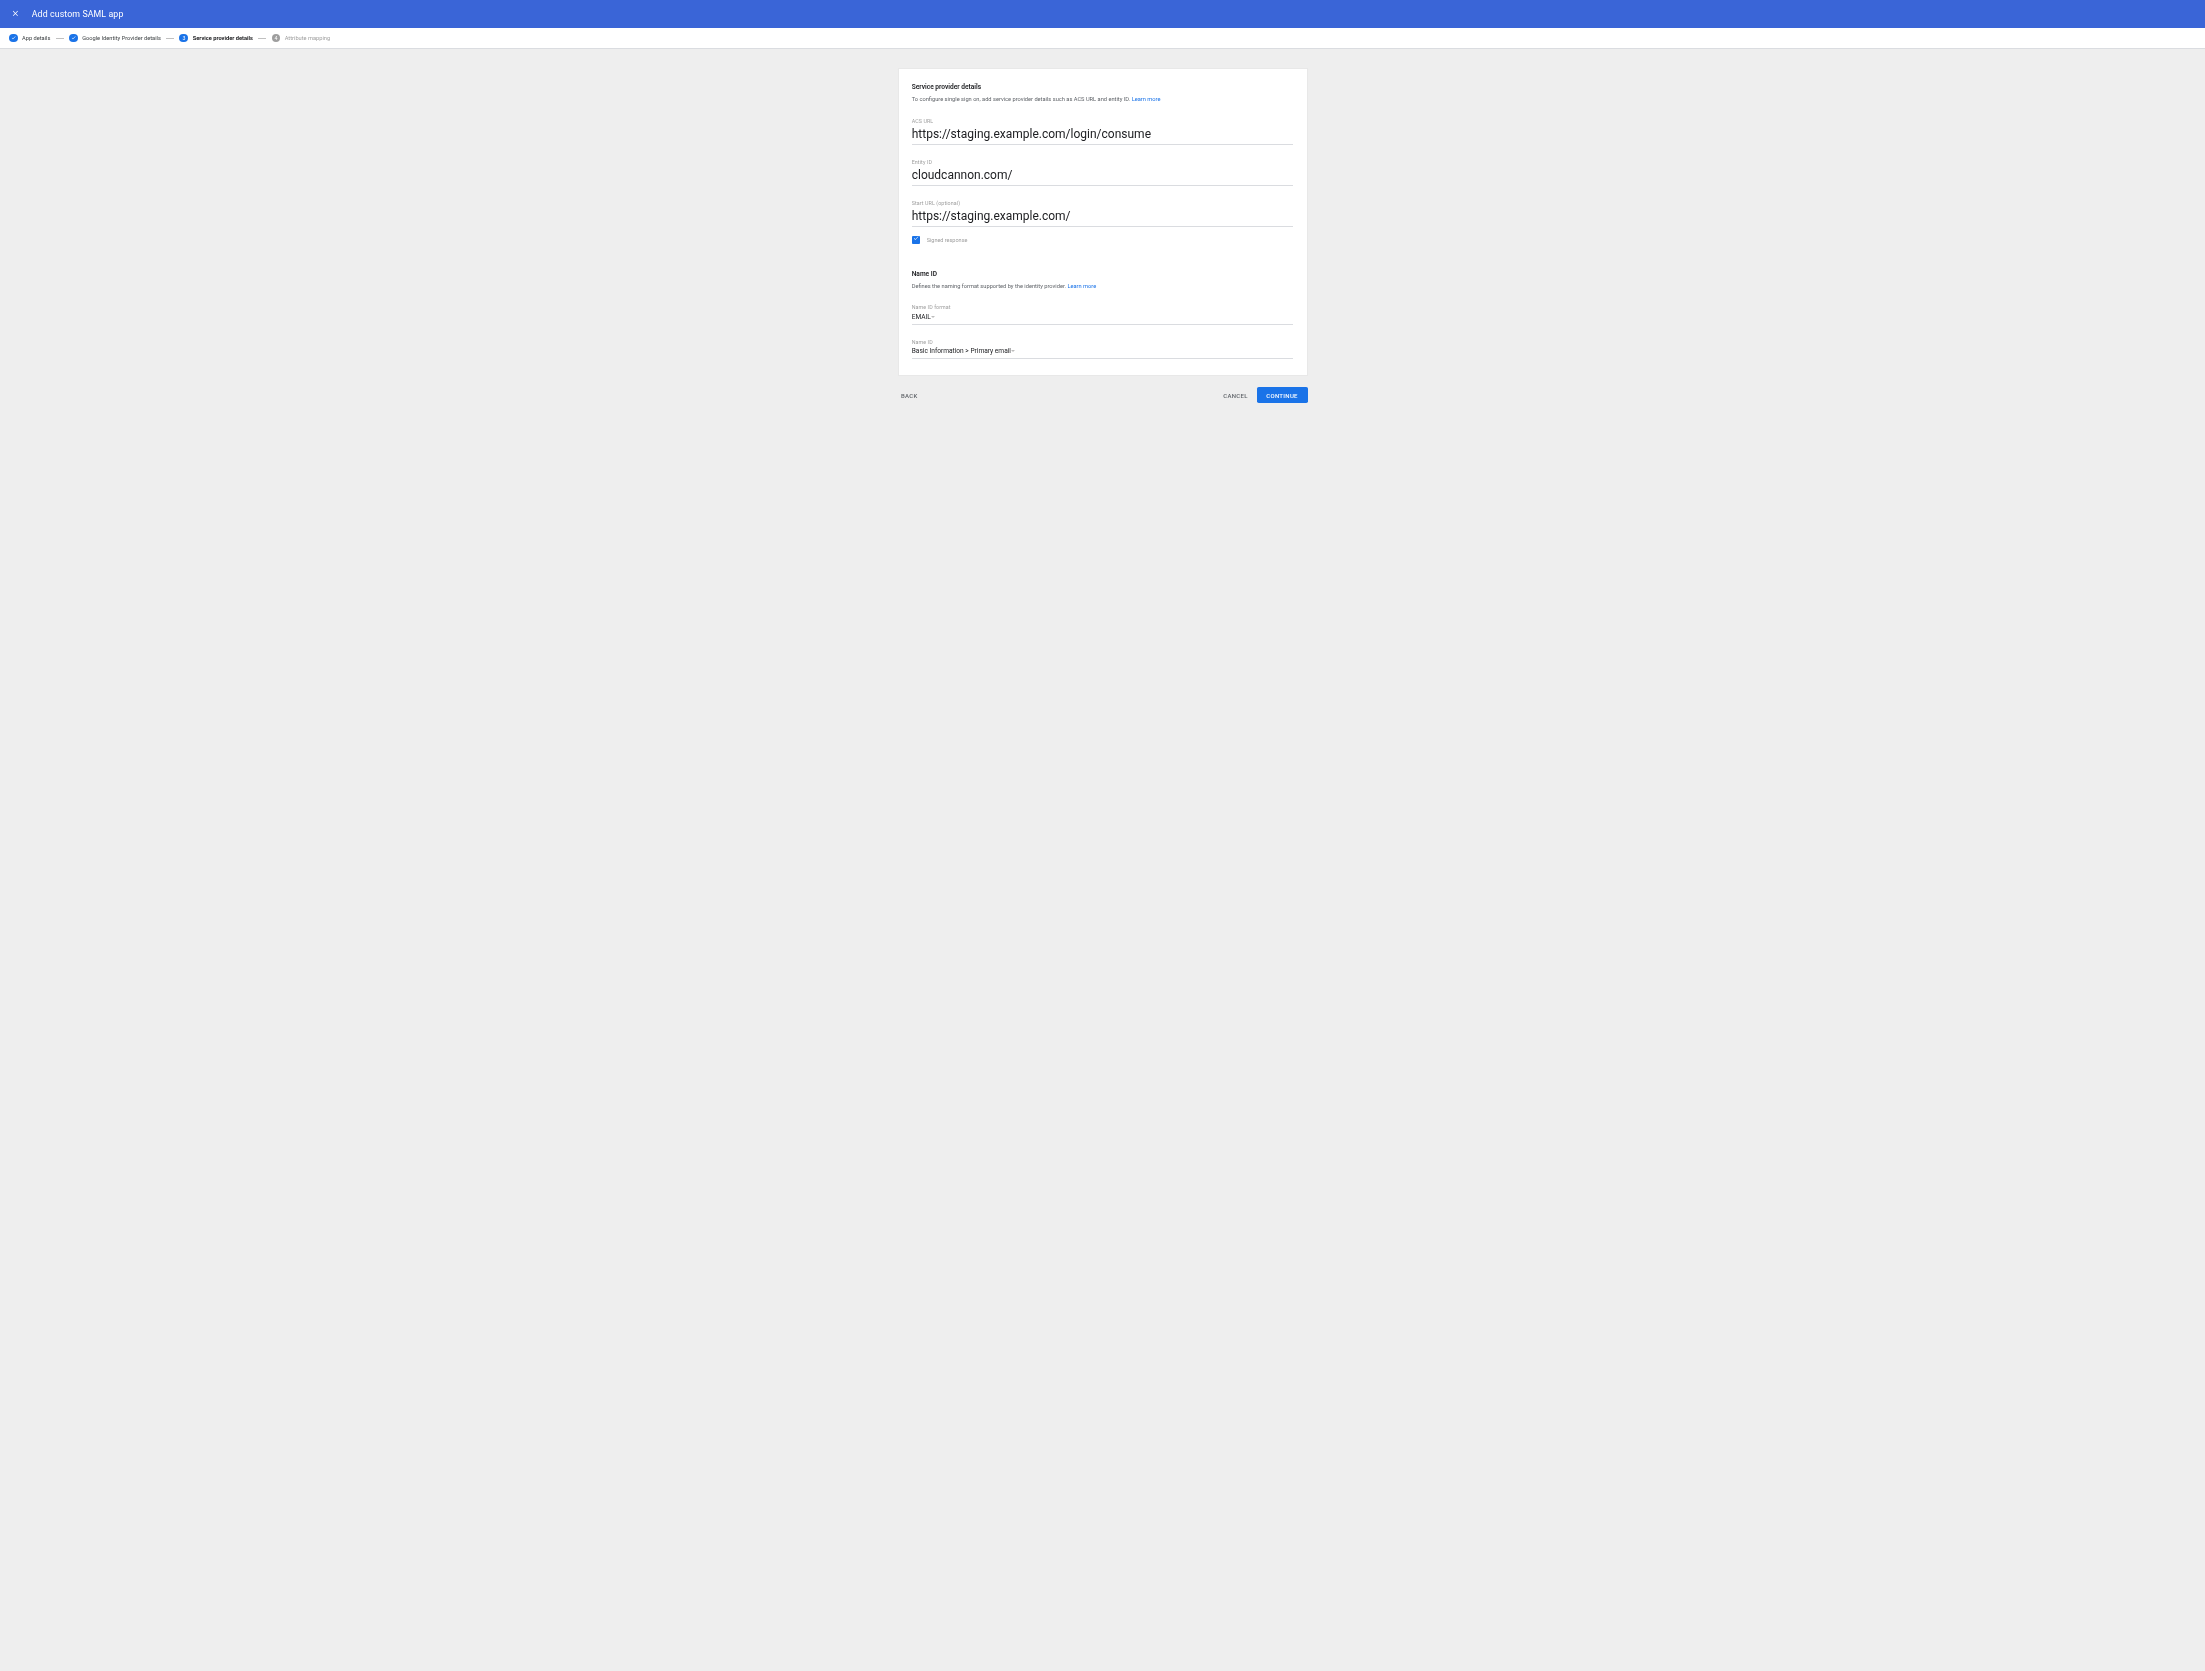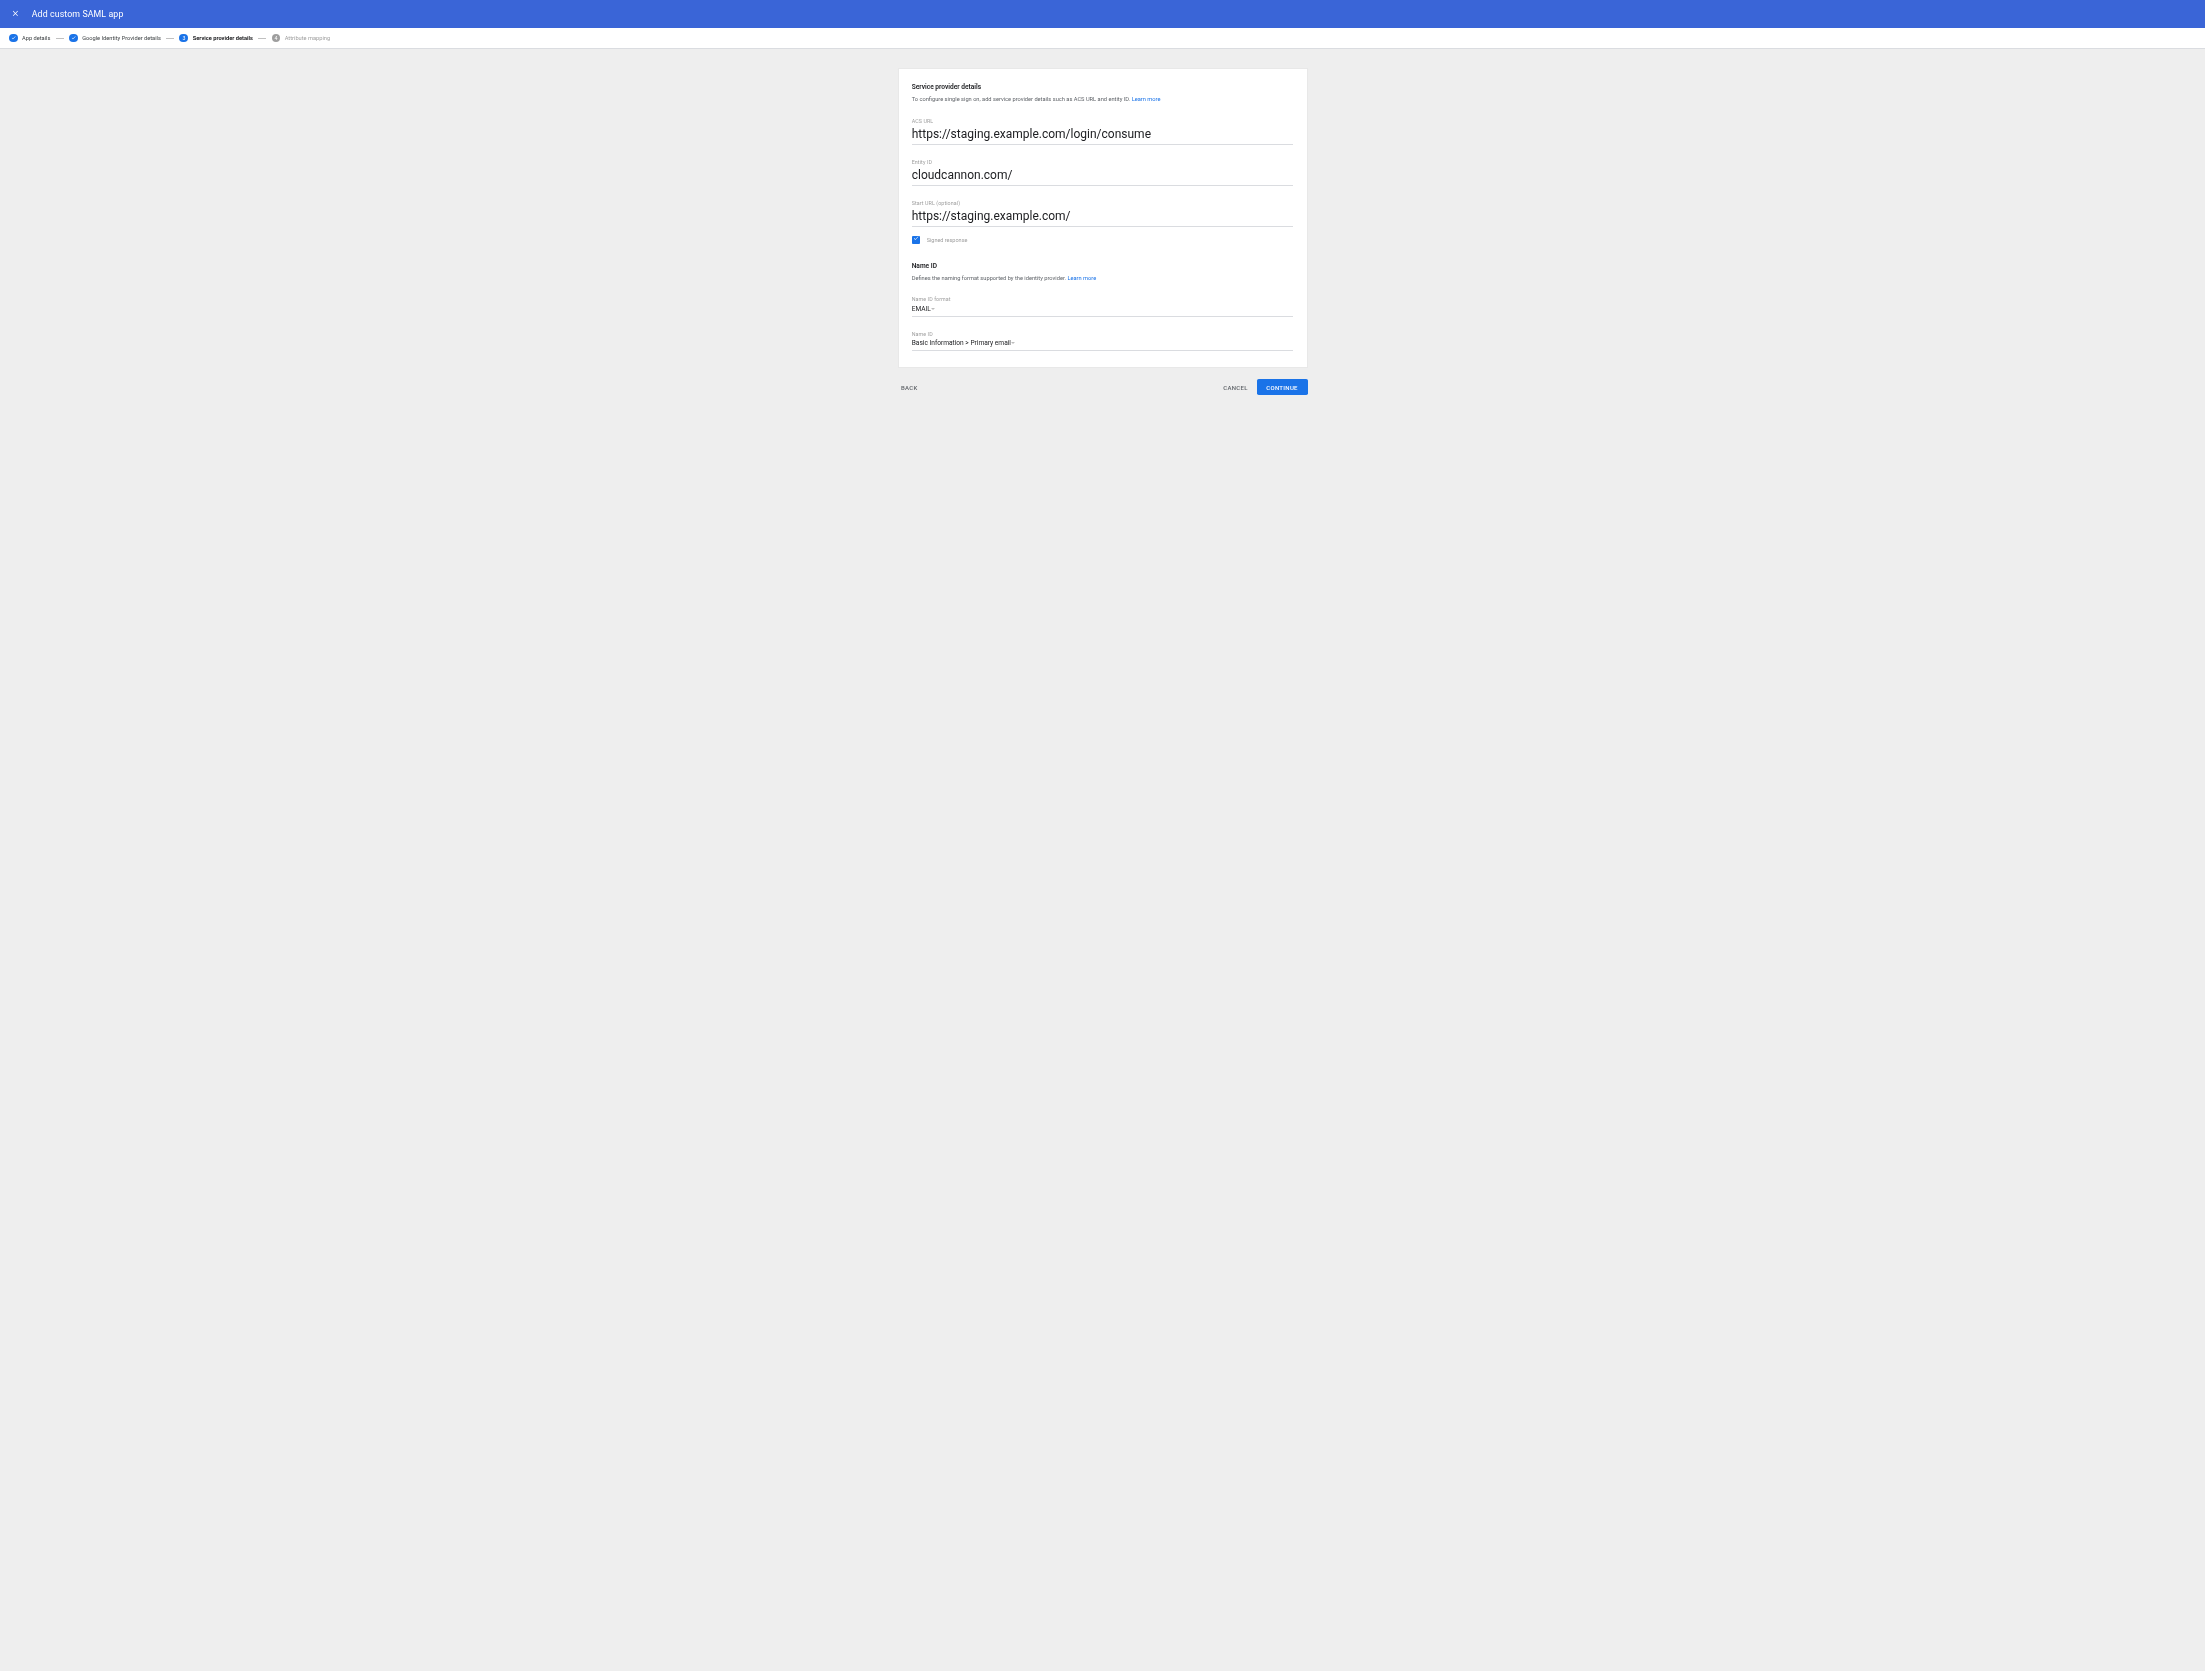--- a/index.html
+++ b/index.html
@@ -155,21 +155,21 @@
   .cbox {
     width: 8px; height: 8px;
     border-radius: 0.9px;
     background: #1a73e8;
     display: flex; align-items: center; justify-content: center;
     cursor: pointer;
   }
   .cbox svg { fill: #fff; width: 6.2px; height: 6.2px; }
   .cbox-label { font-size: 5.5px; color: #9e9e9e; }
 
-  .section2 { margin-top: 18px; }
+  .section2 { margin-top: 26px; }
 
   .footer {
     width: 410px;
     max-width: 100%;
     display: flex;
     align-items: center;
     justify-content: space-between;
     margin-top: 11.5px;
   }
   .btn-text {

